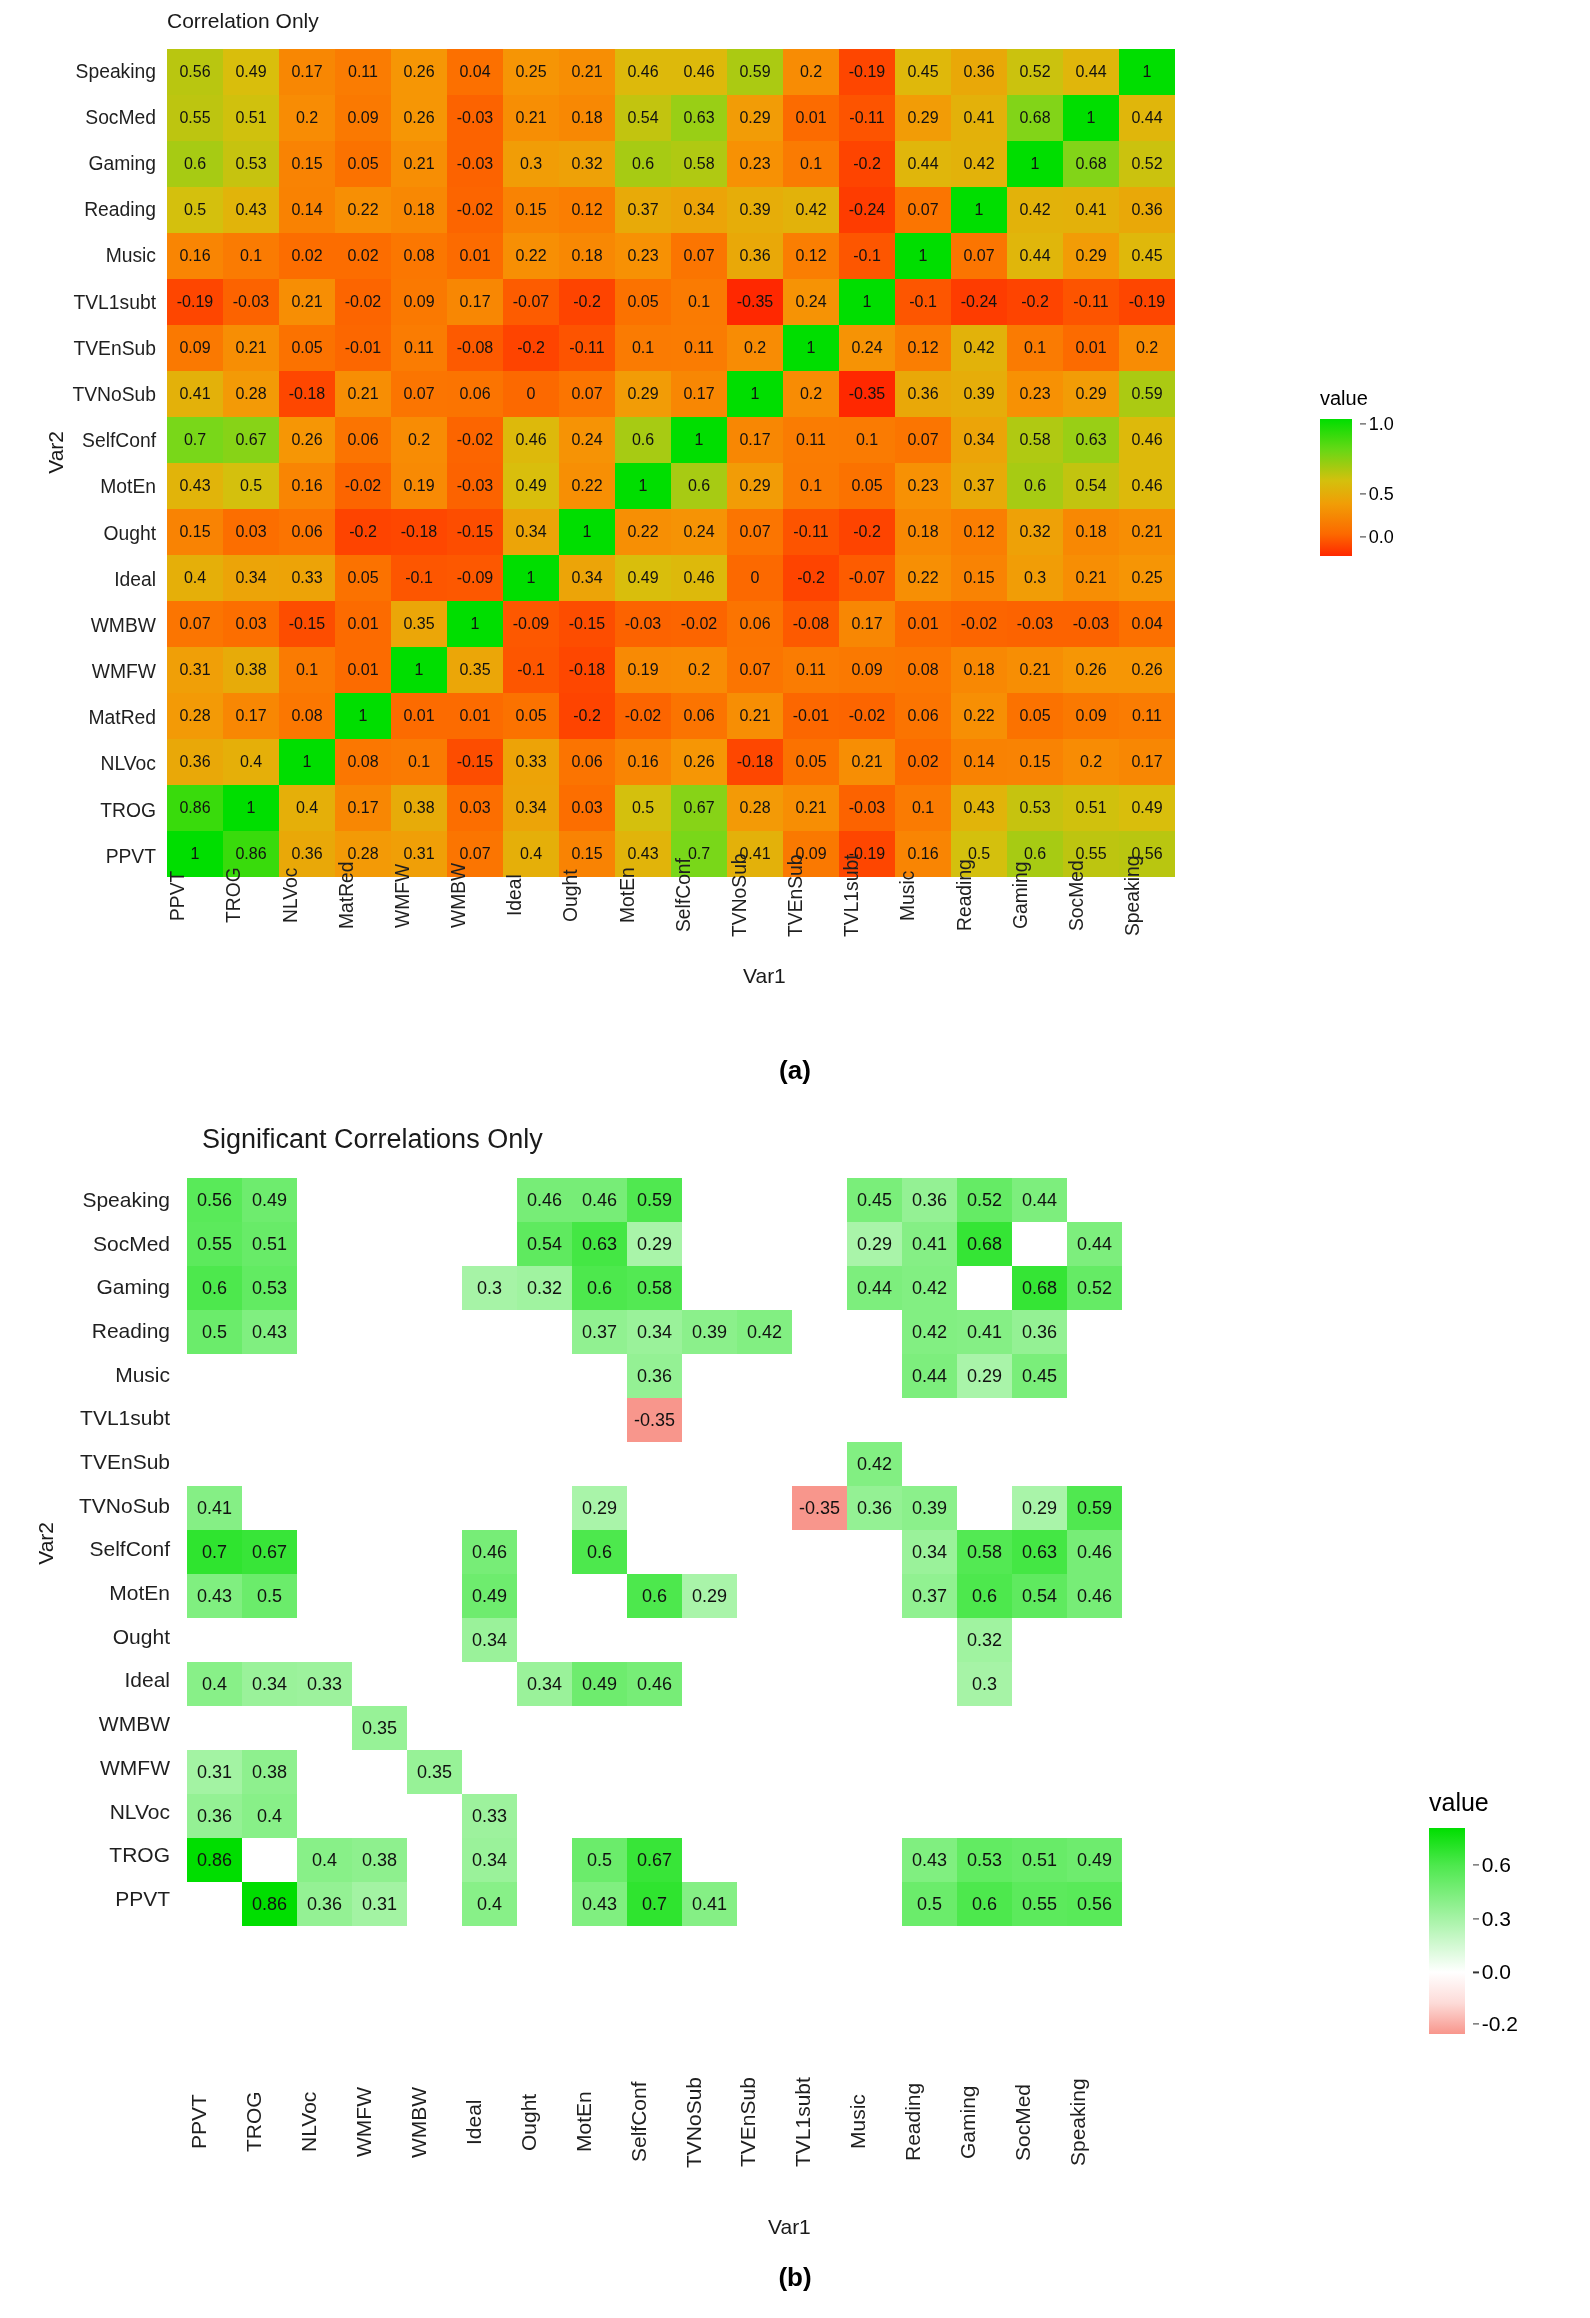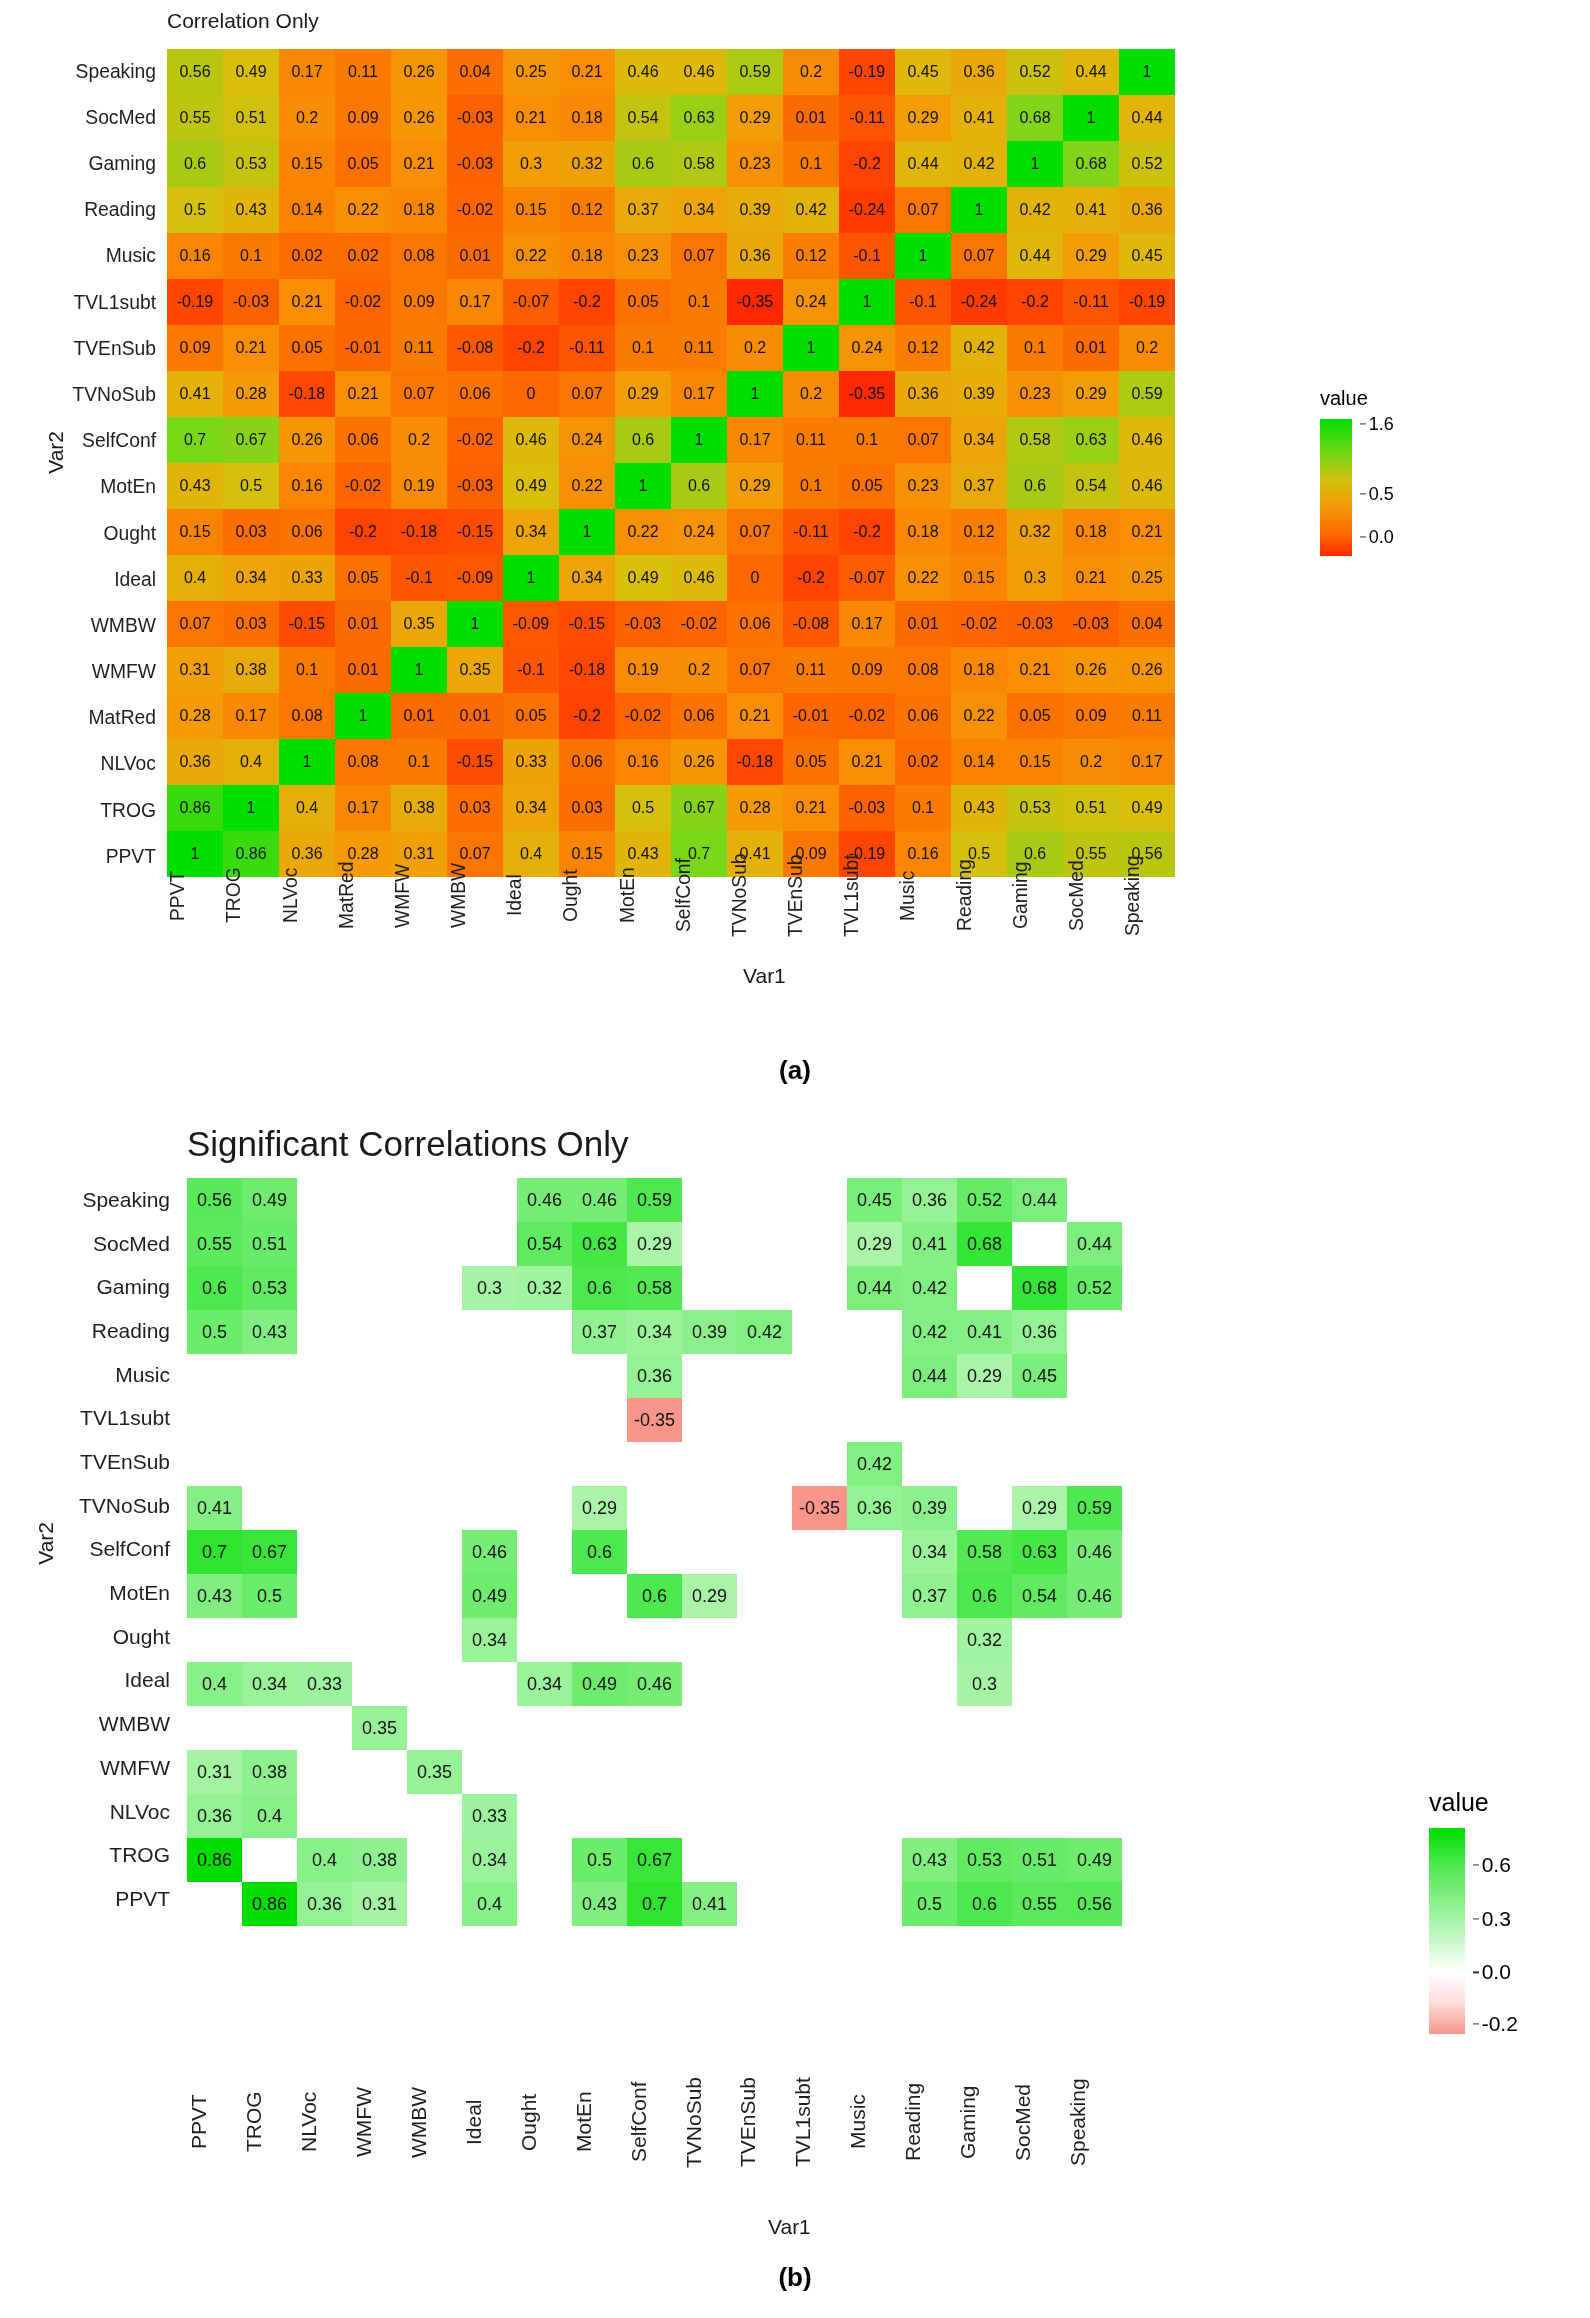--- a/index.html
+++ b/index.html
@@ -127,23 +127,23 @@
     text-align: center;
     font-size: 26px;
     font-weight: bold;
   }
   
   #panel-b {
     height: 1220px;
   }
   #panel-b-title {
     position: absolute;
-    left: 187px;
+    left: 202px;
     top: 26px;
-    font-size: 35px;
+    font-size: 27px;
     color: #1a1a1a;
   }
   #grid-b {
     position: absolute;
     left: 187px;
     top: 80px;
     display: grid;
     background: #ffffff;
   }
   #grid-b .cell {
@@ -584,21 +584,21 @@
       <div class="xlab" style="left: 1122px; top: 830px;">Speaking</div>
     </div>
   <div class="axis-title" id="xtitle-a" style="left:743px; top:964px;">Var1</div>
   <div class="axis-title vert" id="ytitle-a" style="left:44px; top:431px;">Var2</div>
   <div id="legend-a">
     <div class="legend-title">value</div>
     <div style="position:relative;">
       <div class="legend-bar" id="legend-a-bar" style="background: linear-gradient(to top, rgb(255, 40, 0) 0%, rgb(252, 105, 0) 16%, rgb(241, 157, 6) 38%, rgb(212, 192, 13) 55%, rgb(101, 216, 21) 78%, rgb(0, 222, 0) 100%);"></div>
       <div class="legend-ticks" id="legend-a-ticks">
           <i style="top: 4%;"></i>
-          <span style="top: 4%;">1.6</span>
+          <span style="top: 4%;">1.0</span>
           <i style="top: 55%;"></i>
           <span style="top: 55%;">0.5</span>
           <i style="top: 86%;"></i>
           <span style="top: 86%;">0.0</span>
         </div>
     </div>
   </div>
   <div class="panel-letter" style="top:1055px;">(a)</div>
 </div>
 

